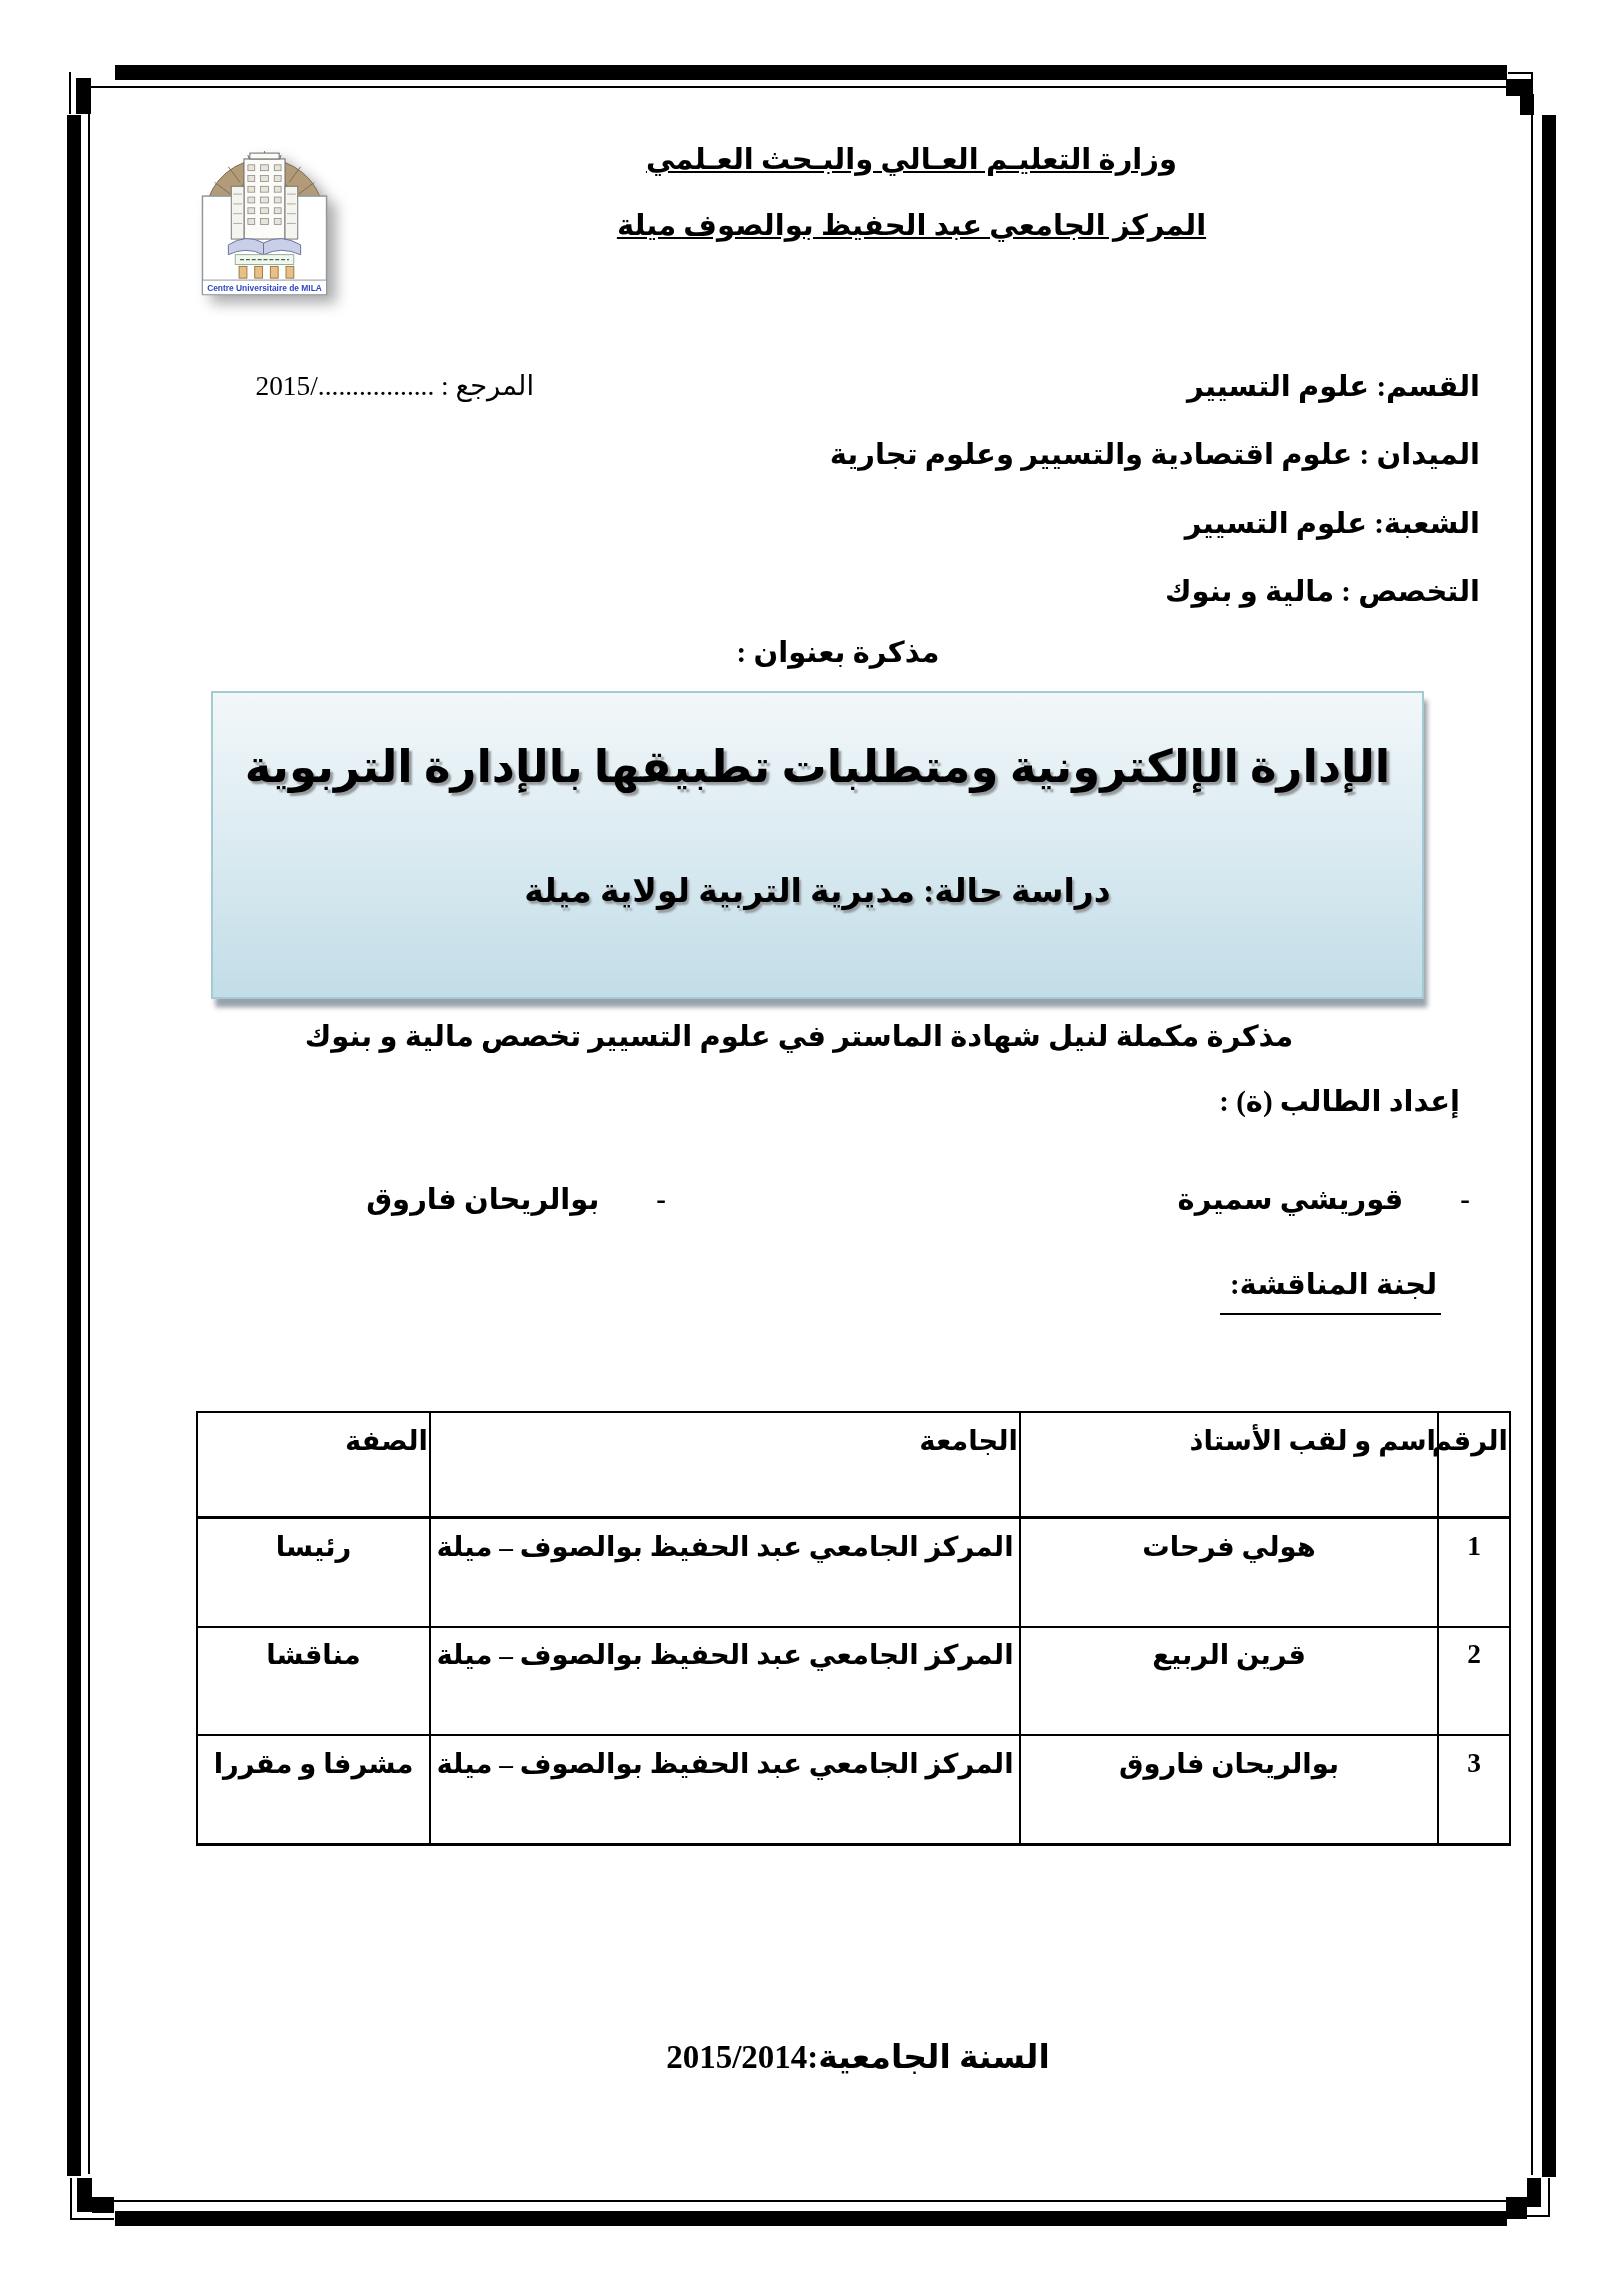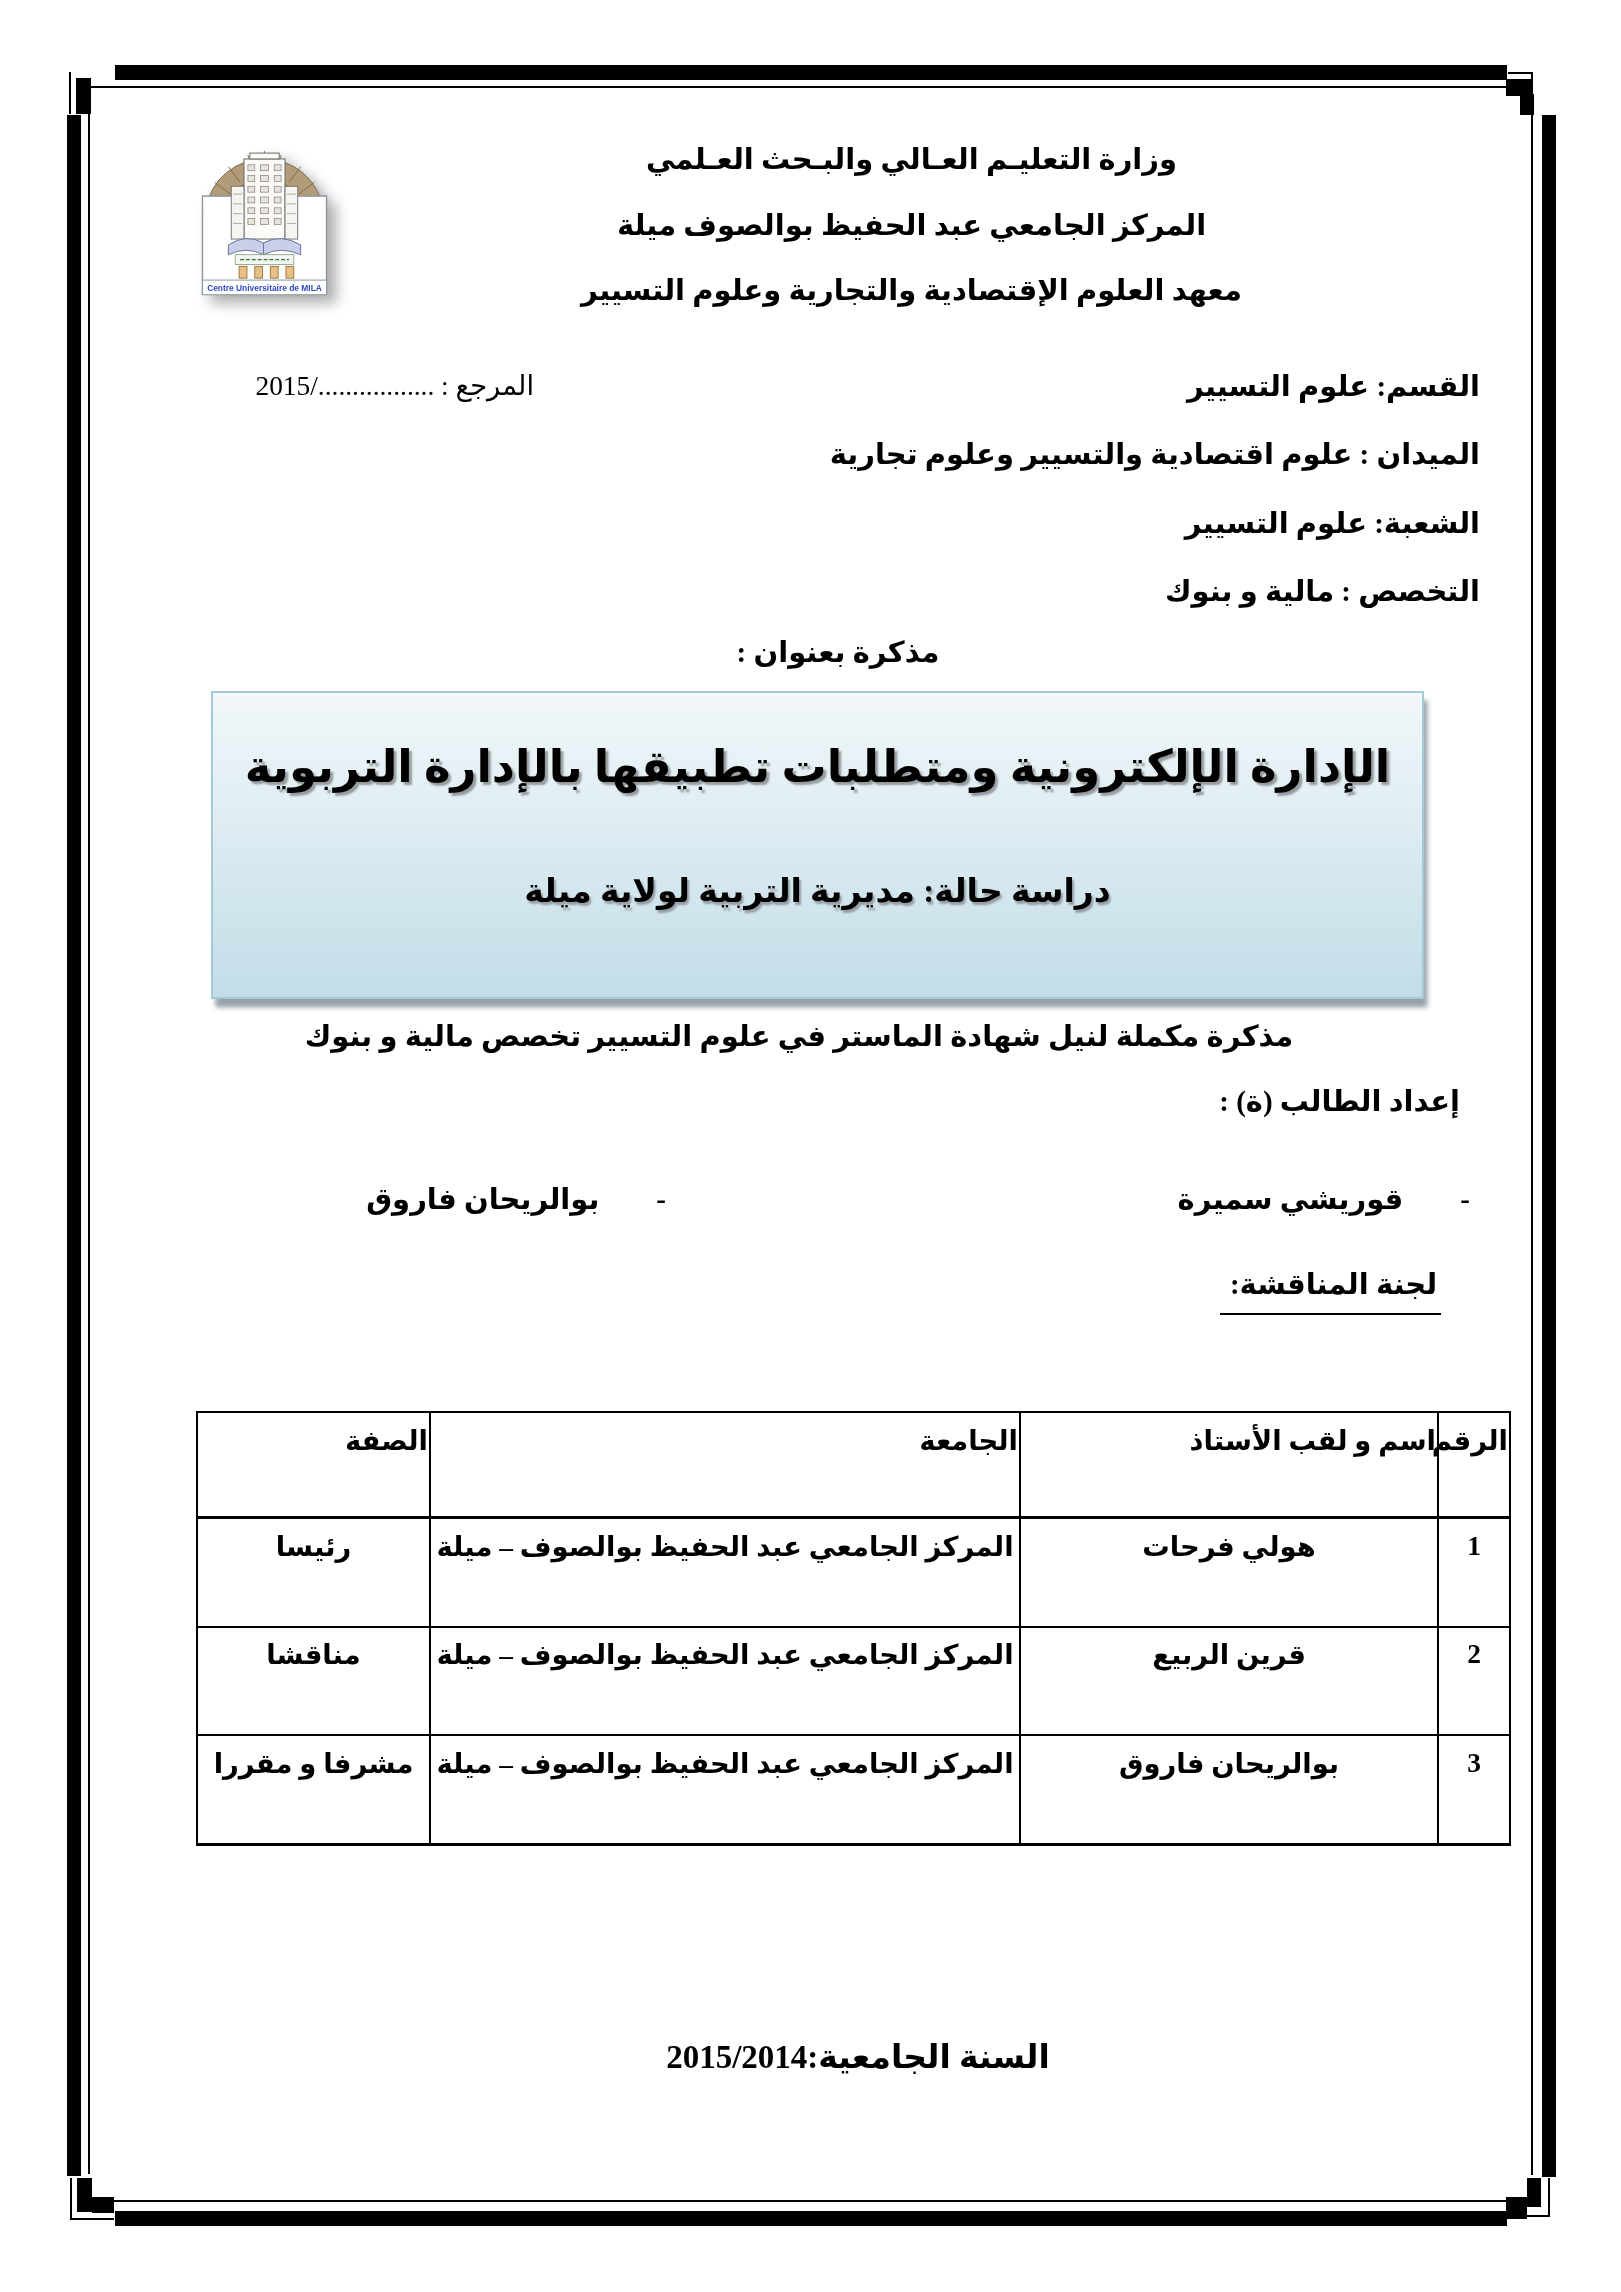--- a/index.html
+++ b/index.html
@@ -6,21 +6,21 @@
   #page{
     position:relative;width:1621px;height:2293px;background:#ffffff;
     font-family:"Liberation Serif","DejaVu Sans",serif;color:#000;overflow:hidden;
   }
   .abs{position:absolute;}
   .seg{position:absolute;background:#000;}
   .ar{direction:rtl;unicode-bidi:plaintext;}
   .b{font-weight:bold;}
   .ctr{text-align:center;}
   
-  .hline{font-size:29px;font-weight:bold;line-height:45px;margin-bottom:20.6px;text-align:center;direction:rtl;}
+  .hline{font-size:29px;font-weight:bold;line-height:45px;margin-bottom:20.6px;text-align:center;direction:rtl;text-decoration:underline;}
   
   .info{font-size:29px;font-weight:bold;direction:rtl;text-align:left;white-space:nowrap;}
   
   #title-box{
     left:211px;top:691px;width:1209px;height:304px;
     border:2px solid #a6c9d6;
     background:linear-gradient(180deg,#f2f7f9 0%,#ddecf2 45%,#c2dde7 100%);
     box-shadow:3.9px 8.8px 4.9px rgba(115,130,140,0.75);
   }
   #main-title{
@@ -124,21 +124,20 @@
           <rect x="87" y="124" width="8" height="12"></rect>
       </g>
       <rect x="1.5" y="138" width="127" height="15" fill="#ffffff" stroke="#8e979e" stroke-width="1"></rect>
       <text x="65" y="149" text-anchor="middle" font-family="Liberation Sans, sans-serif" font-size="8.6" font-weight="bold" fill="#2f49c4">Centre Universitaire de MILA</text>
     </svg>
   </div>
 
   <div class="abs" style="left:333px;top:137px;width:1157px;">
     <div class="hline">وزارة التعليـم العـالي والبـحث العـلمي</div>
     <div class="hline">المركز الجامعي عبد الحفيظ بوالصوف ميلة</div>
-    <div class="hline">معهد العلوم الإقتصادية والتجارية وعلوم التسيير</div>
   </div>
 
   <div class="abs ar" style="left:103px;top:370px;width:431px;font-size:27.4px;text-align:right;direction:rtl;">المرجع : ................./2015</div>
 
   <div class="abs info" style="right:141px;top:369px;">القسم: علوم التسيير</div>
   <div class="abs info" style="right:141px;top:437px;">الميدان : علوم اقتصادية والتسيير وعلوم تجارية</div>
   <div class="abs info" style="right:141px;top:506px;">الشعبة: علوم التسيير</div>
   <div class="abs info" style="right:141px;top:574px;">التخصص : مالية و بنوك</div>
 
   <div class="abs ctr b ar" style="left:152px;top:635px;width:1372px;font-size:29px;">مذكرة بعنوان :</div>

